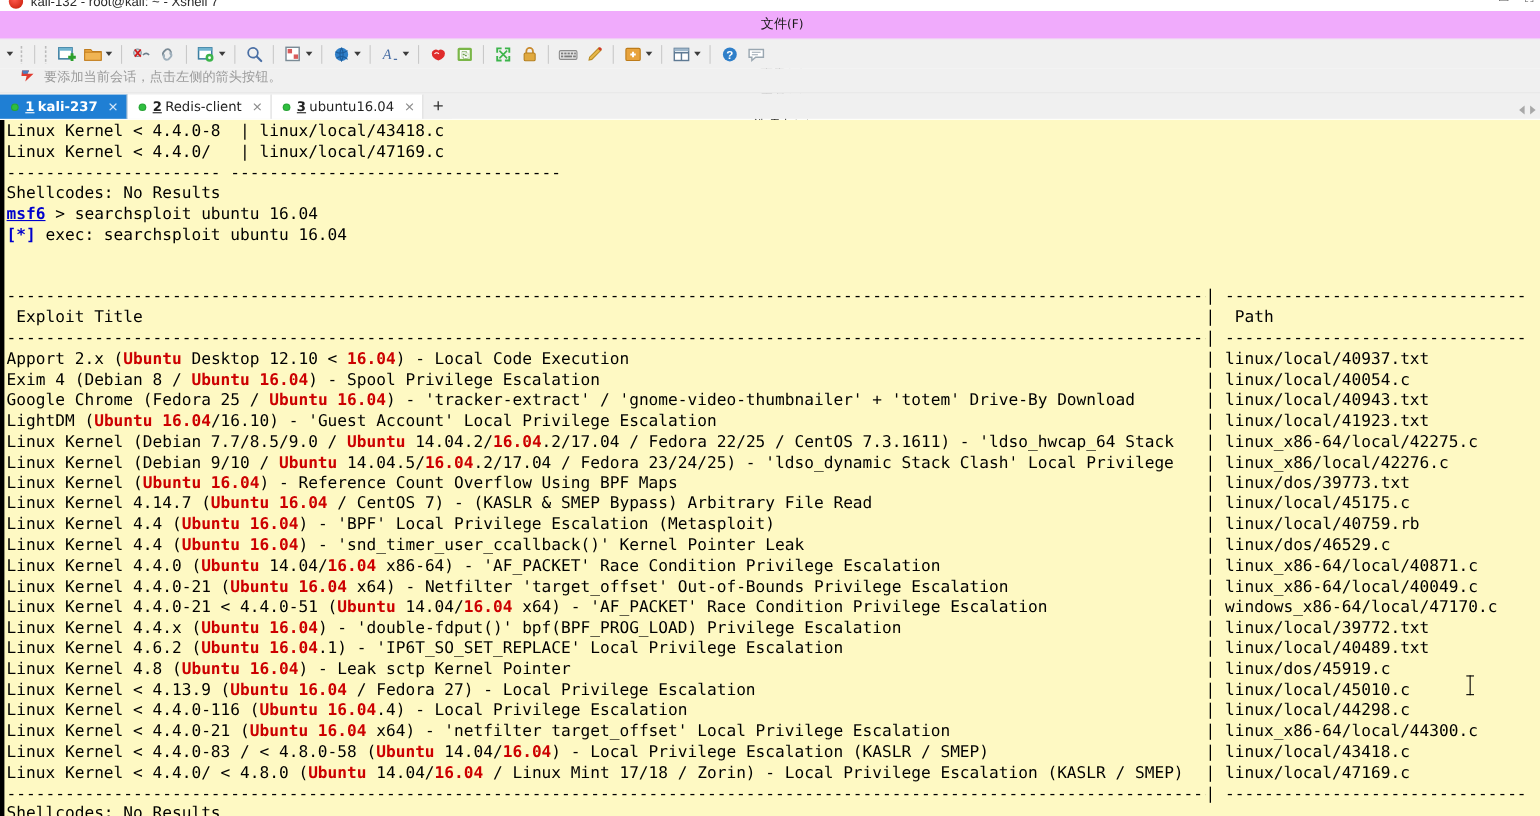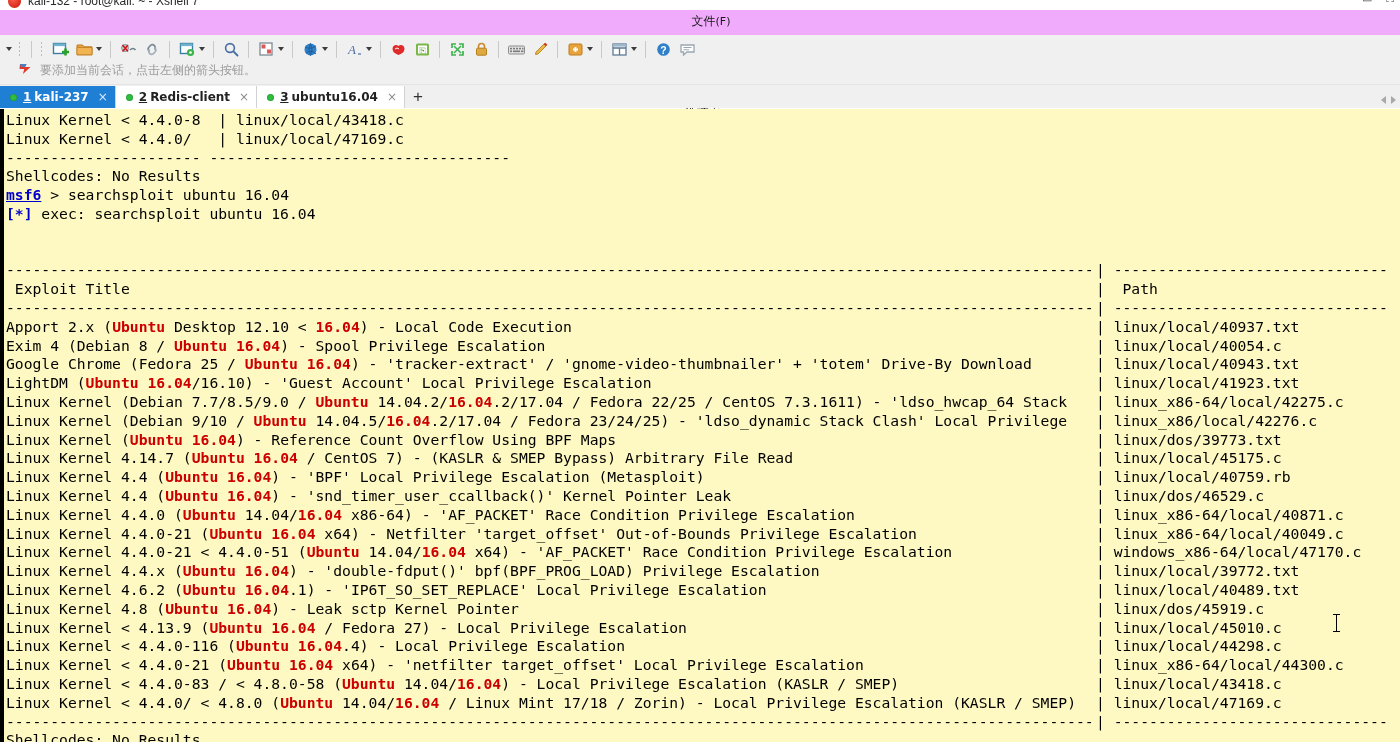--- a/index.html
+++ b/index.html
@@ -88,21 +88,21 @@
     box-sizing:border-box;font-size:12px;white-space:nowrap;
     border-right:1px solid #d2d2d2;background:#ffffff;color:#222;
     font-family:"DejaVu Sans", sans-serif;
   }
   .tab.active{background:#1f7fd4;color:#ffffff;}
   .tab .dot{
     width:7px;height:7px;border-radius:50%;background:#2fbf3f;margin-right:6px;flex:0 0 auto;
     box-shadow:inset 0 0 0 1px rgba(0,0,0,.15);
   }
   .tab .num{text-decoration:underline;margin-right:3px;font-weight:bold;}
-  .tab .nm{font-weight:bold;}
+  .tab .nm{font-weight:normal;}
   .tab.active .nm,.tab.active .num{font-weight:bold;}
   .tab .x{margin-left:9px;font-size:12px;color:#8d8d8d;line-height:1;}
   .tab.active .x{color:#d8e9f9;}
   .tab-add{
     width:26px;height:22px;display:flex;align-items:center;justify-content:center;
     font-size:17px;color:#333;background:#f0f0f0;
   }
   .tab-scroll{
     position:absolute;right:4px;bottom:4px;display:flex;gap:5px;align-items:center;
   }

